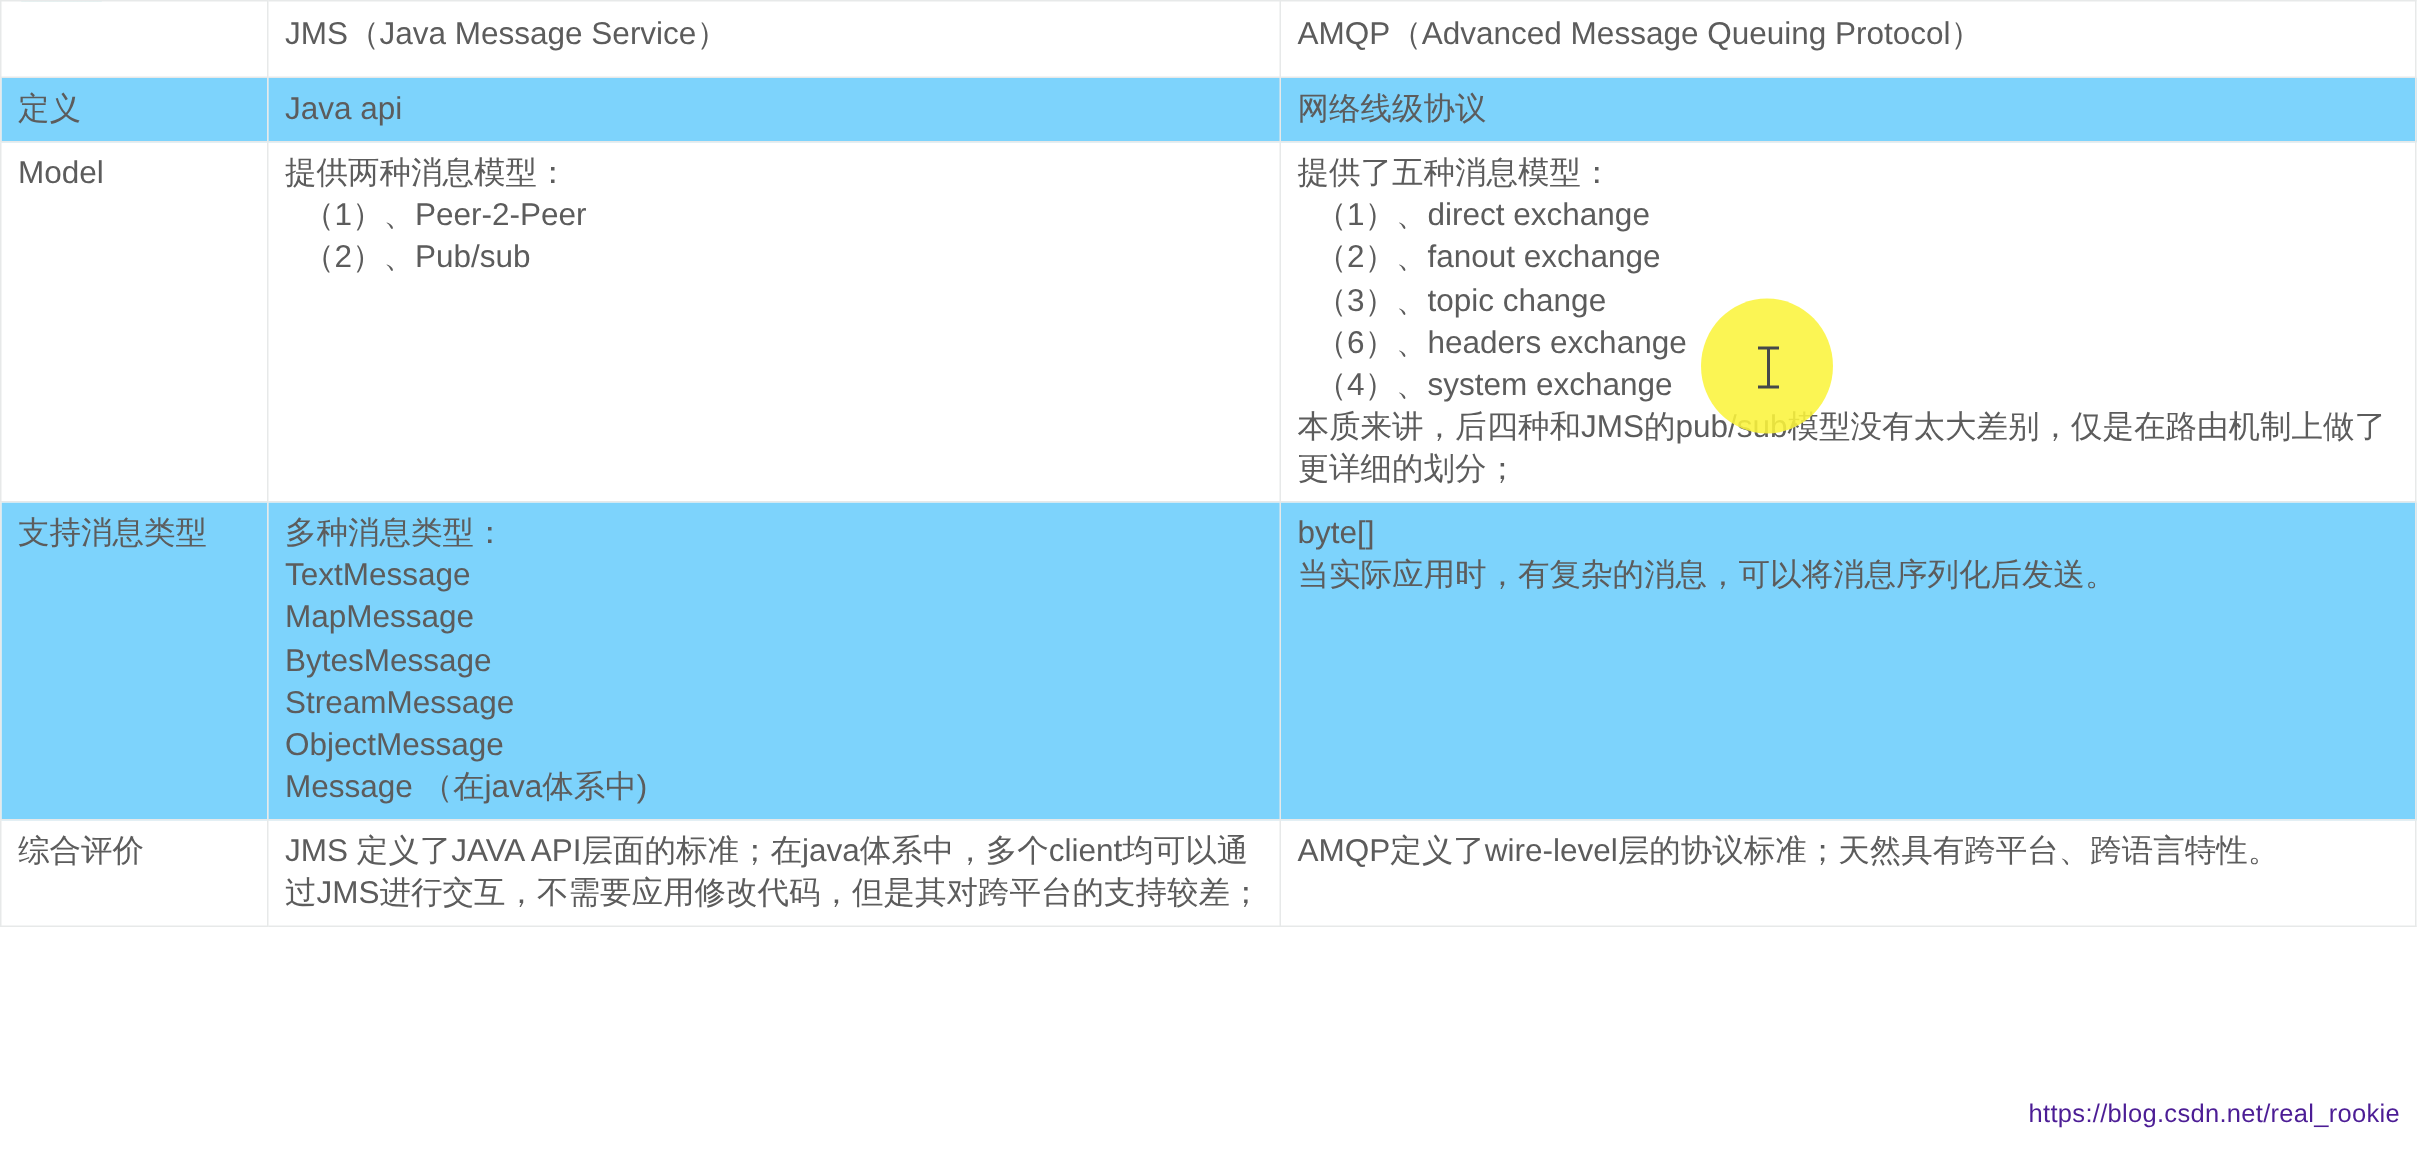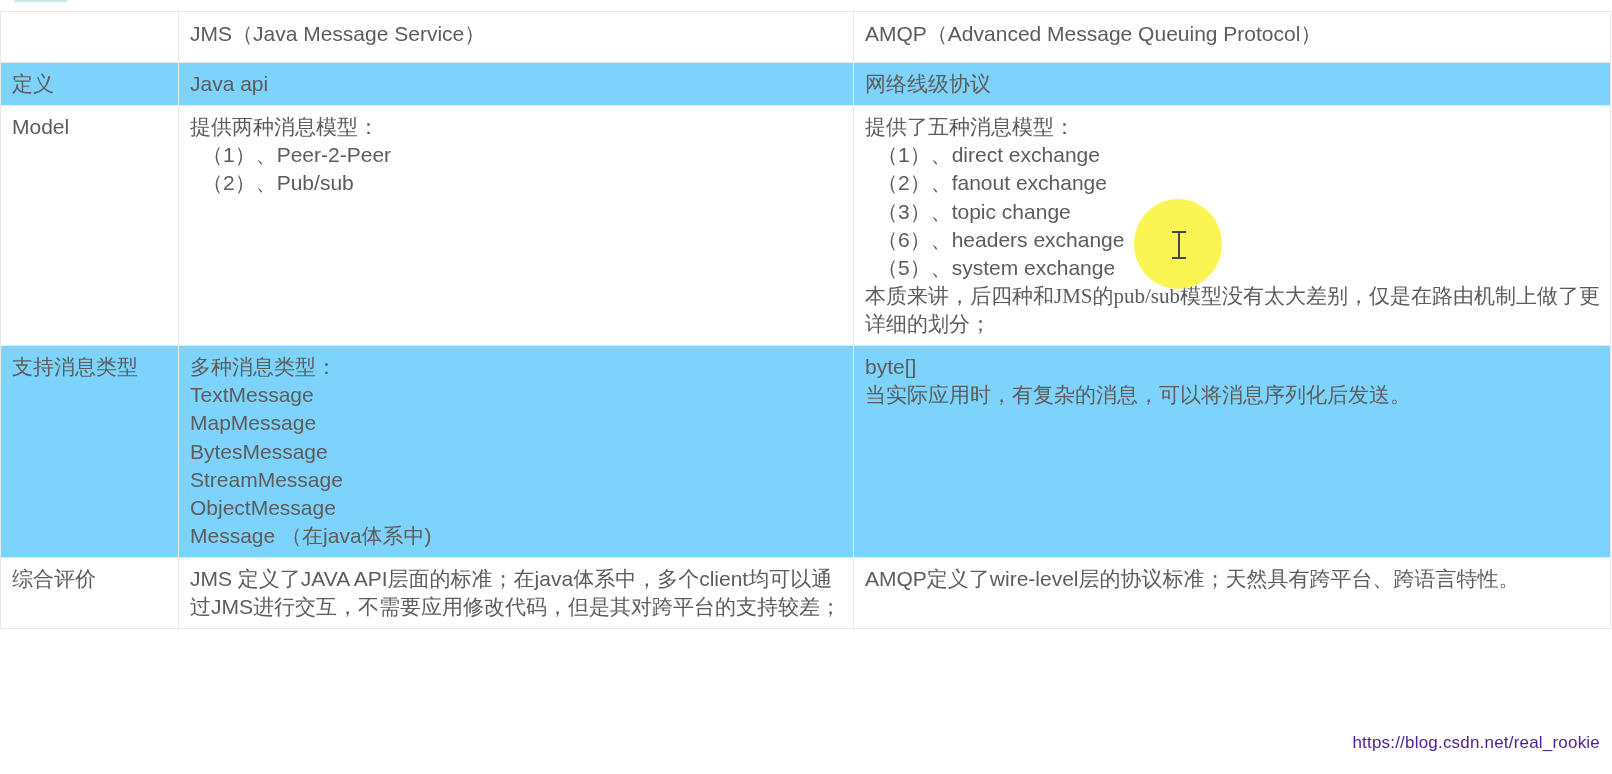--- a/index.html
+++ b/index.html
@@ -24,21 +24,21 @@
     width: 54px;
     height: 3px;
     background: linear-gradient(to bottom, rgba(120, 205, 205, 0.55), rgba(190, 230, 230, 0.12));
     border-radius: 2px;
     pointer-events: none;
   }
 
   #table-wrap {
     position: absolute;
     left: 0px;
-    top: 11px;
+    top: 0;
     width: 1612px;
   }
 
   table.cmp {
     border-collapse: collapse;
     width: 1610px;
     table-layout: fixed;
     font-size: 21px;
   }
   table.cmp td {
@@ -61,21 +61,21 @@
 
   
   tr.head td { height: 34px; padding-top: 8px; padding-bottom: 8px; }
   td.amqp-head {
     border-top: 3px solid #3f4548;
     border-right: 3px solid #3f4548;
   }
 
   .cell-line { display: block; white-space: pre; }
   .indent1 { padding-left: 12px; }
-  .wrapline { white-space: normal; display: block; font-family: Liberation Serif, serif; }
+  .wrapline { white-space: normal; display: block; }
 
   .spacer-model  { display: block; height: 74px; }
 
   
   #watermark {
     position: absolute;
     right: 12px;
     bottom: 21px;
     font-size: 17px;
     color: #4c1d95;
@@ -157,21 +157,21 @@
           <span class="cell-line indent1">（1）、Peer-2-Peer</span>
           <span class="cell-line indent1">（2）、Pub/sub</span>
           <span class="spacer-model"></span>
         </td>
         <td>
           <span class="cell-line">提供了五种消息模型：</span>
           <span class="cell-line indent1">（1）、direct exchange</span>
           <span class="cell-line indent1">（2）、fanout exchange</span>
           <span class="cell-line indent1">（3）、topic change</span>
           <span class="cell-line indent1">（6）、headers exchange</span>
-          <span class="cell-line indent1">（5）、system exchange</span>
+          <span class="cell-line indent1">（4）、system exchange</span>
           <span class="wrapline">本质来讲，后四种和JMS的pub/sub模型没有太大差别，仅是在路由机制上做了更详细的划分；</span>
         </td>
       </tr>
 
       <tr class="stripe">
         <td>支持消息类型</td>
         <td>
           <span class="cell-line">多种消息类型：</span>
           <span class="cell-line">TextMessage</span>
           <span class="cell-line">MapMessage</span>

